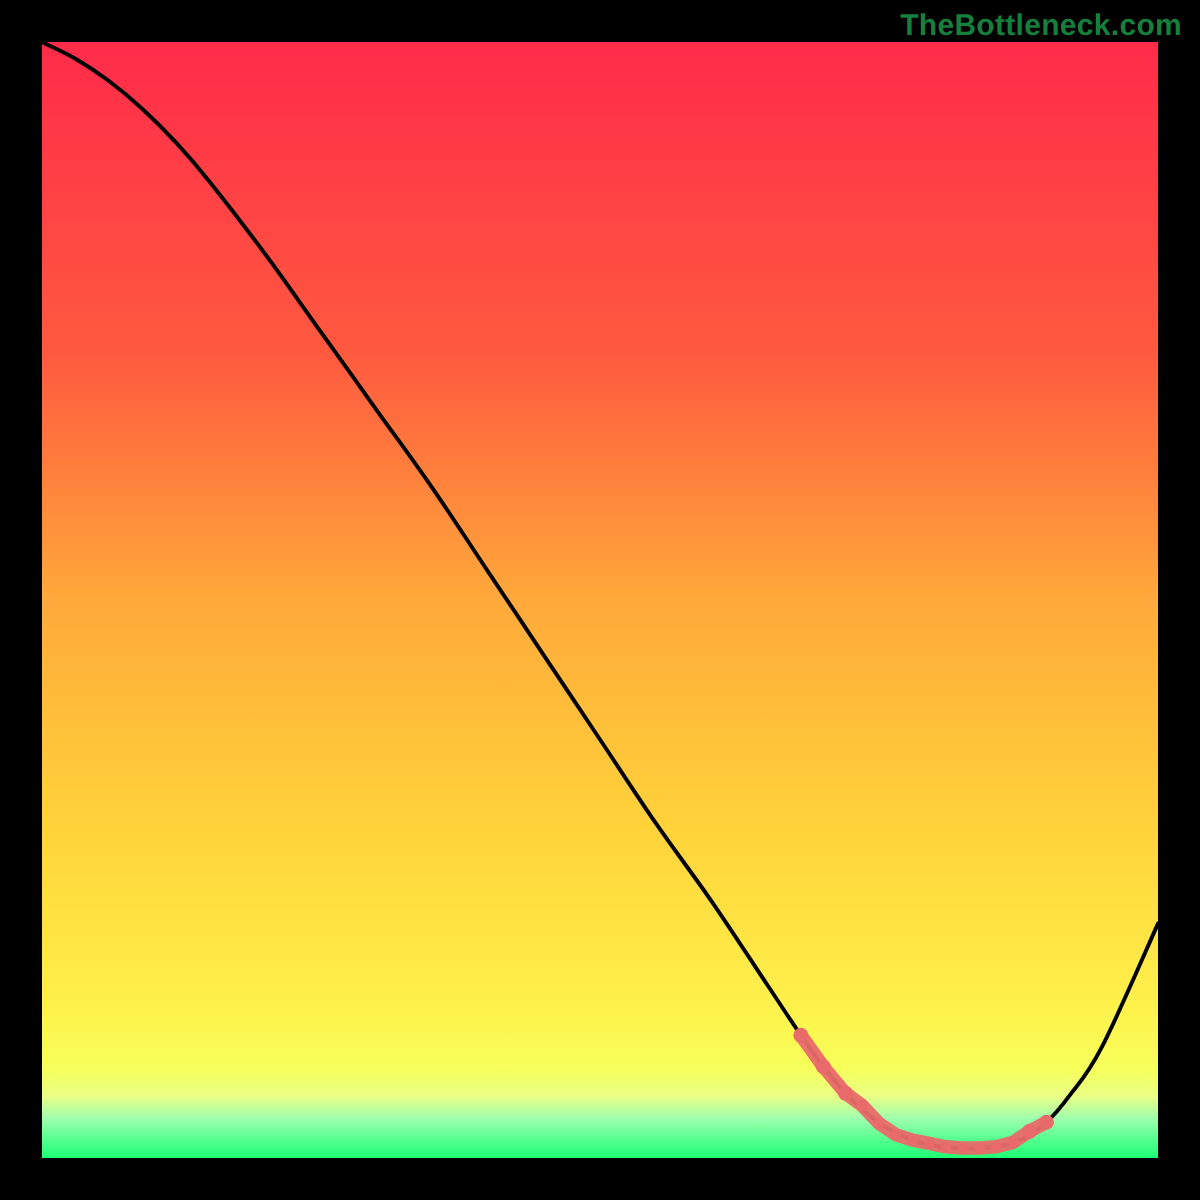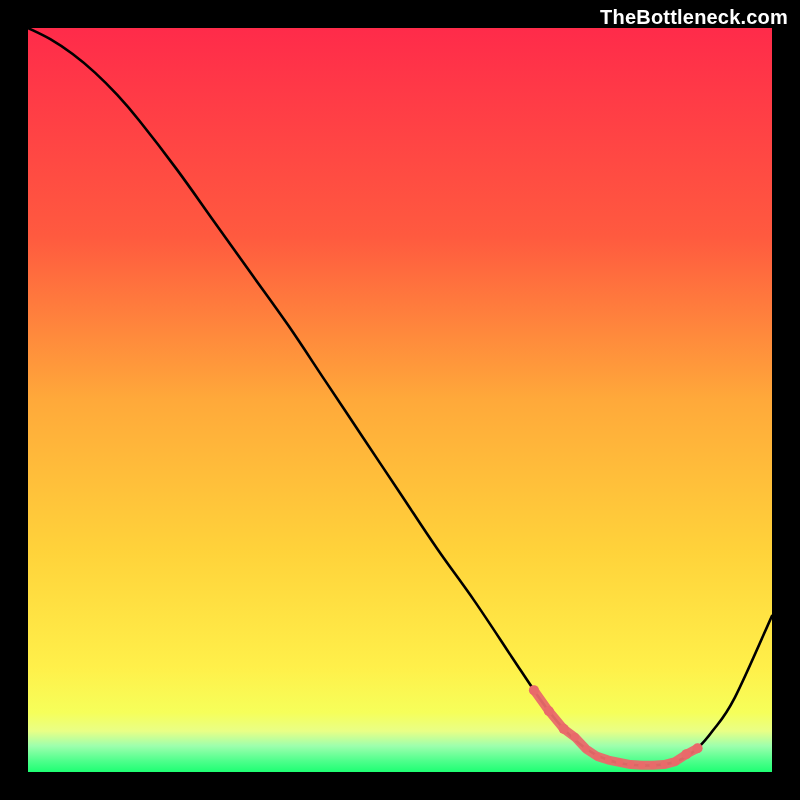--- a/index.html
+++ b/index.html
@@ -5,21 +5,21 @@
   * { margin: 0; padding: 0; box-sizing: border-box; }
   html, body { width: 800px; height: 800px; background: #000; overflow: hidden; }
   .stage { position: relative; width: 800px; height: 800px; background: #000; }
   .watermark {
     position: absolute;
     top: 6px;
     right: 12px;
     font-family: Arial, Helvetica, sans-serif;
     font-size: 20px;
     font-weight: 600;
-    color: #ffffff;
+    color: #15803d;
     letter-spacing: 0.2px;
   }
   .plot-area {
     position: absolute;
     left: 28px;
     top: 28px;
     width: 744px;
     height: 744px;
   }
   svg { display: block; }

